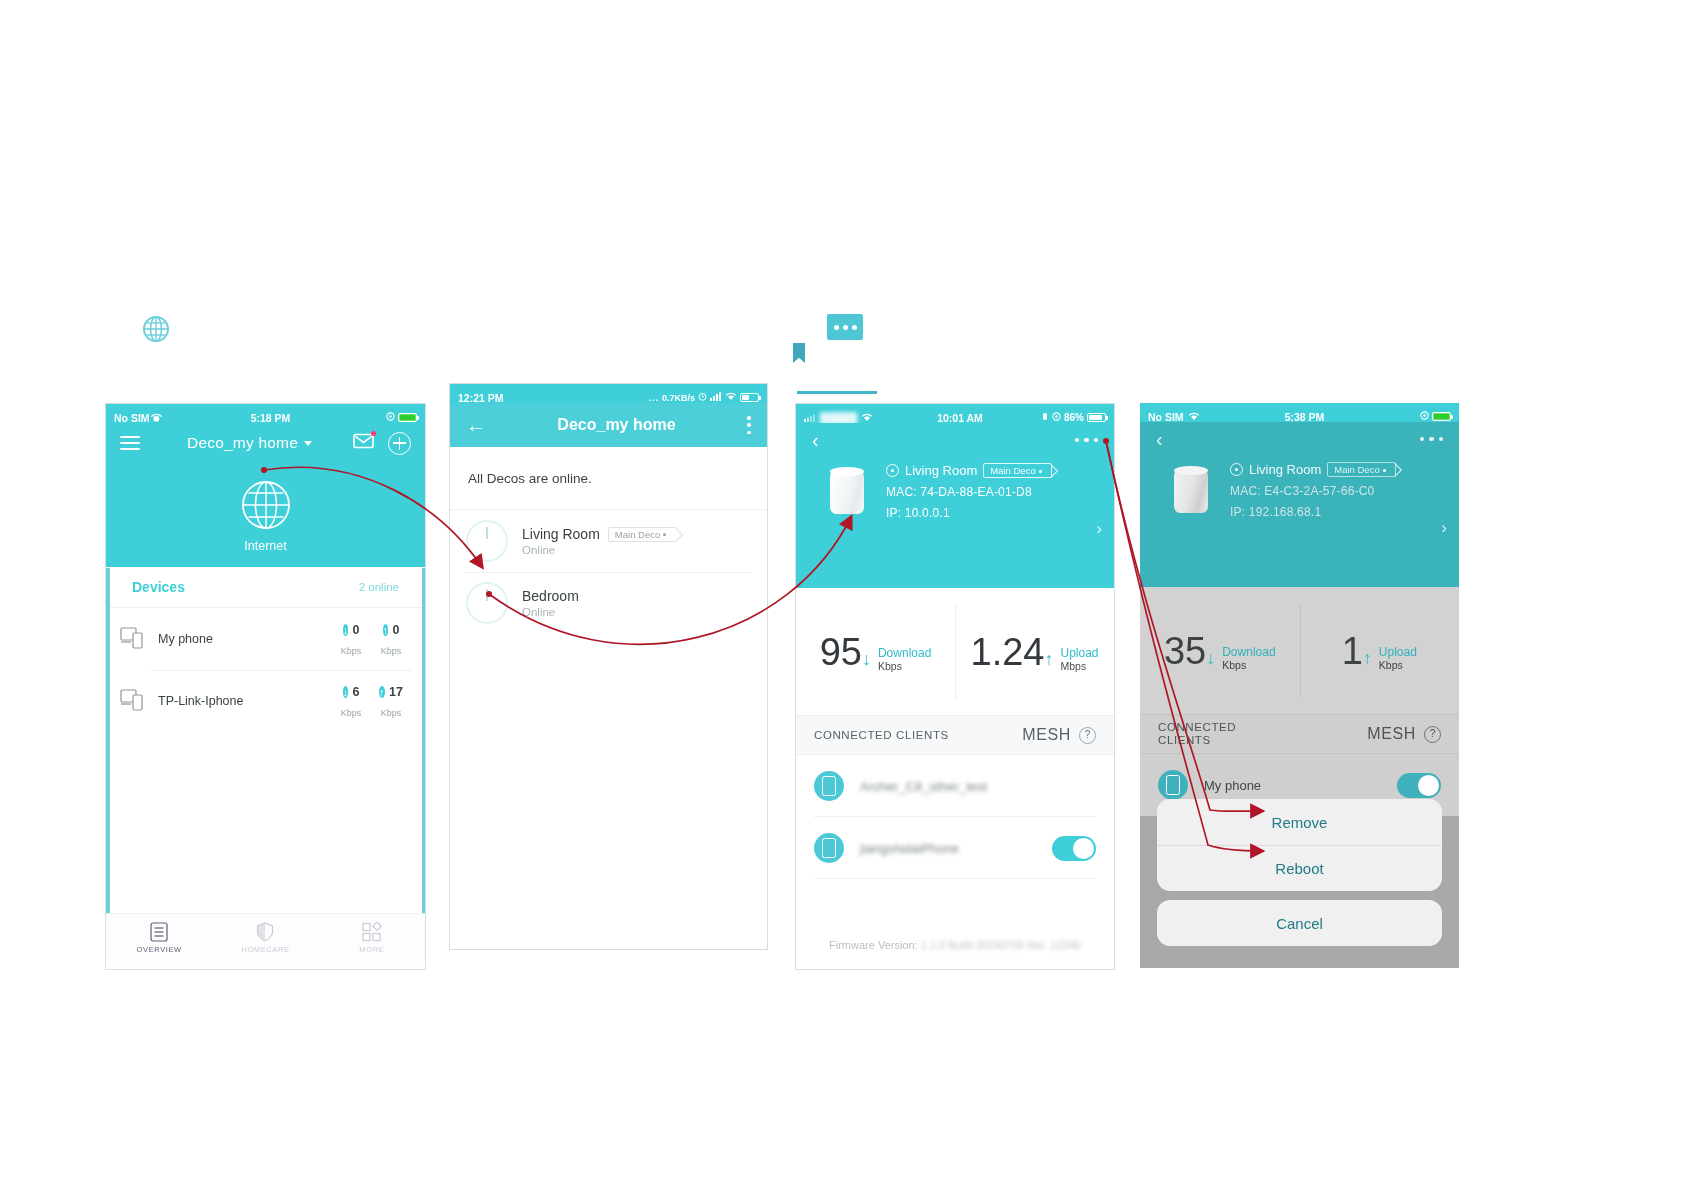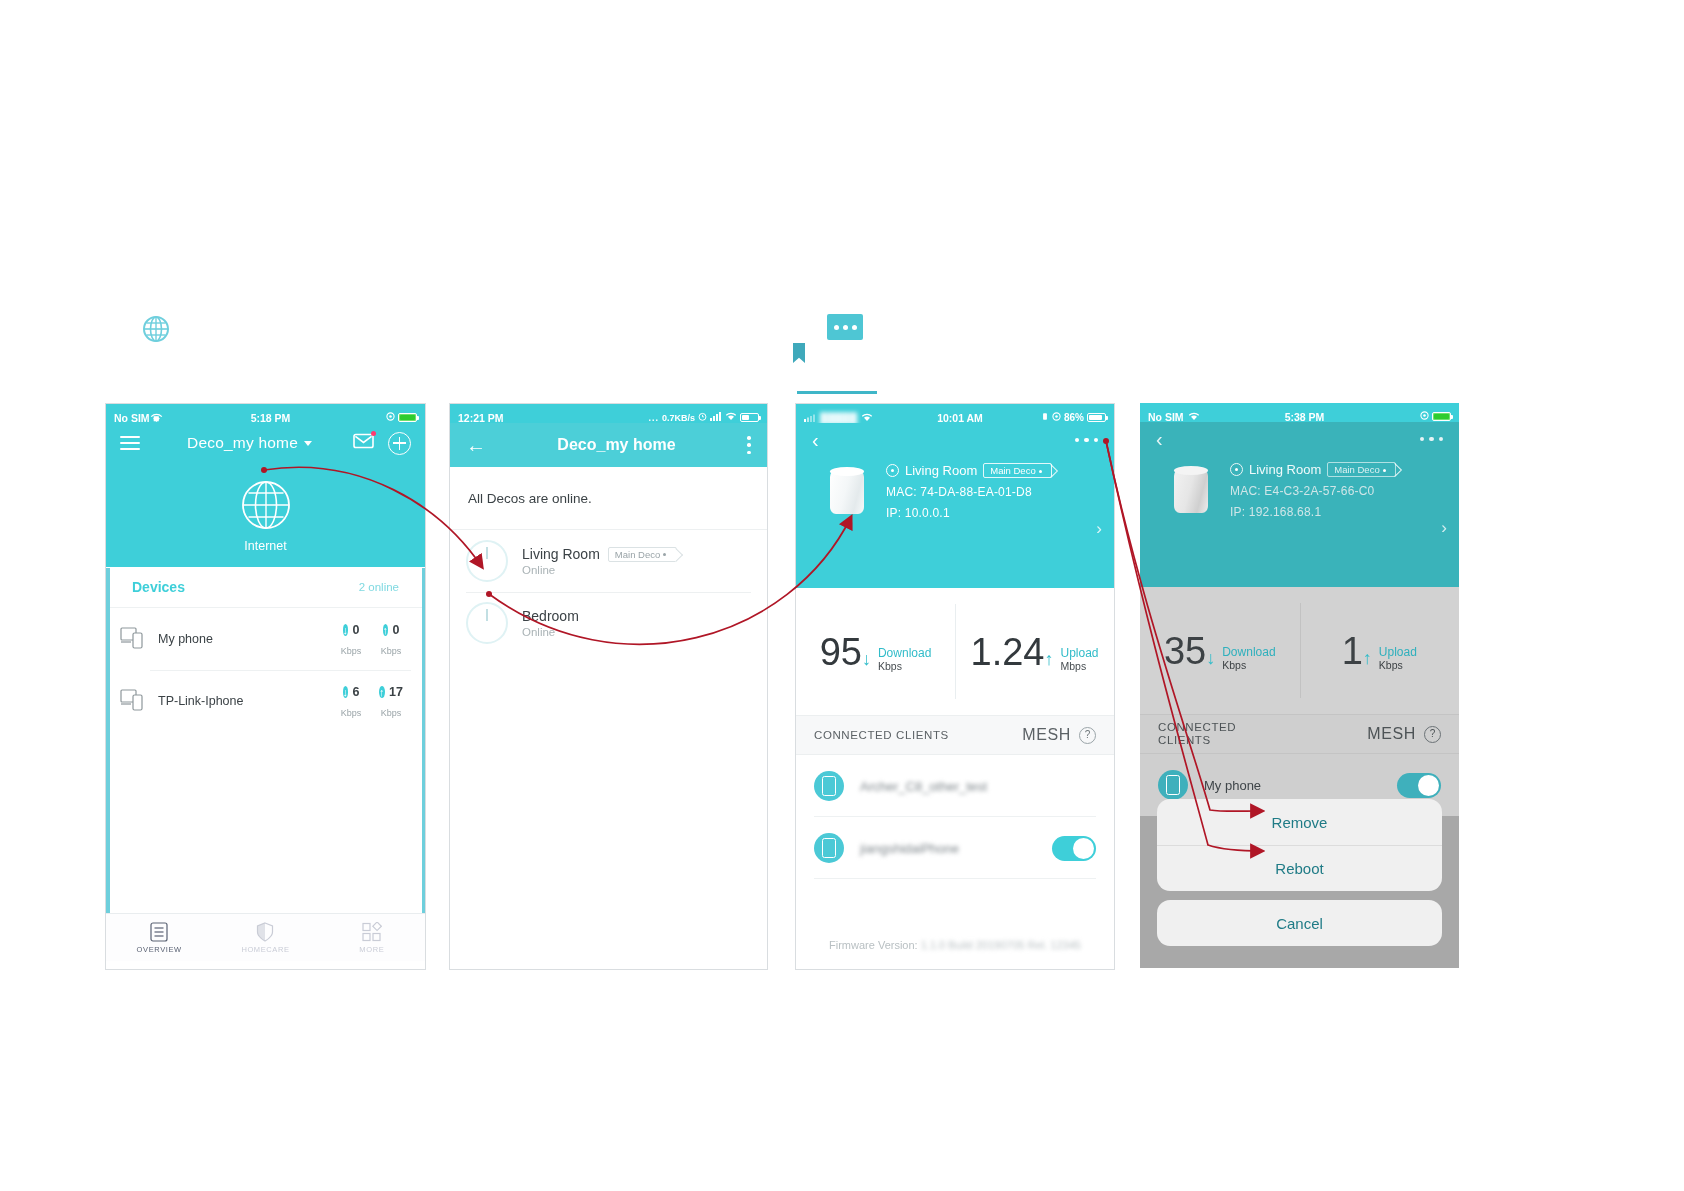--- a/index.html
+++ b/index.html
@@ -72,21 +72,21 @@
   .spd .unit{font-size:9px;color:#9aa4a8;margin-top:0px;}
   #p1 .leftbar{position:absolute;left:0;top:164px;width:4px;bottom:47px;background:#6ecfdc;}
   #p1 .rightbar{position:absolute;right:0;top:164px;width:3px;bottom:47px;background:#6ecfdc;}
   #p1 .tabbar{position:absolute;left:0;right:0;bottom:8px;height:47px;background:#fdfdfe;
               border-top:1px solid #e9edef;display:flex;}
   #p1 .tab{flex:1;display:flex;flex-direction:column;align-items:center;justify-content:center;gap:3px;}
   #p1 .tab .lbl{font-size:7.5px;letter-spacing:.6px;color:#c9ccd6;}
   #p1 .tab.on .lbl{color:#5a6273;}
 
   
-  #p2{left:449px;top:403px;width:317px;height:565px;}
+  #p2{left:449px;top:383px;width:317px;height:565px;}
   #p2 .statusbar{background:#3ecfd9;color:#ffffff;}
   #p2 .navbar{height:44px;background:#4ccfd8;display:flex;align-items:center;padding:0 16px;color:#fff;}
   #p2 .back{font-size:20px;line-height:1;font-weight:300;}
   #p2 .title{flex:1;text-align:center;font-size:16px;font-weight:bold;}
   #p2 .kebab{width:4px;height:18px;display:flex;flex-direction:column;justify-content:space-between;}
   #p2 .kebab i{width:3.5px;height:3.5px;border-radius:50%;background:#fff;display:block;}
   #p2 .msg{height:62px;display:flex;align-items:center;padding:0 18px;font-size:13.5px;color:#3b4246;
            border-bottom:1px solid #edf0f1;background:#fff;}
   #p2 .drow{height:62px;display:flex;align-items:center;padding:0 16px;position:relative;background:#fff;}
   #p2 .drow+.drow:before{content:"";position:absolute;left:16px;right:16px;top:0;height:1px;background:#edf0f1;}

